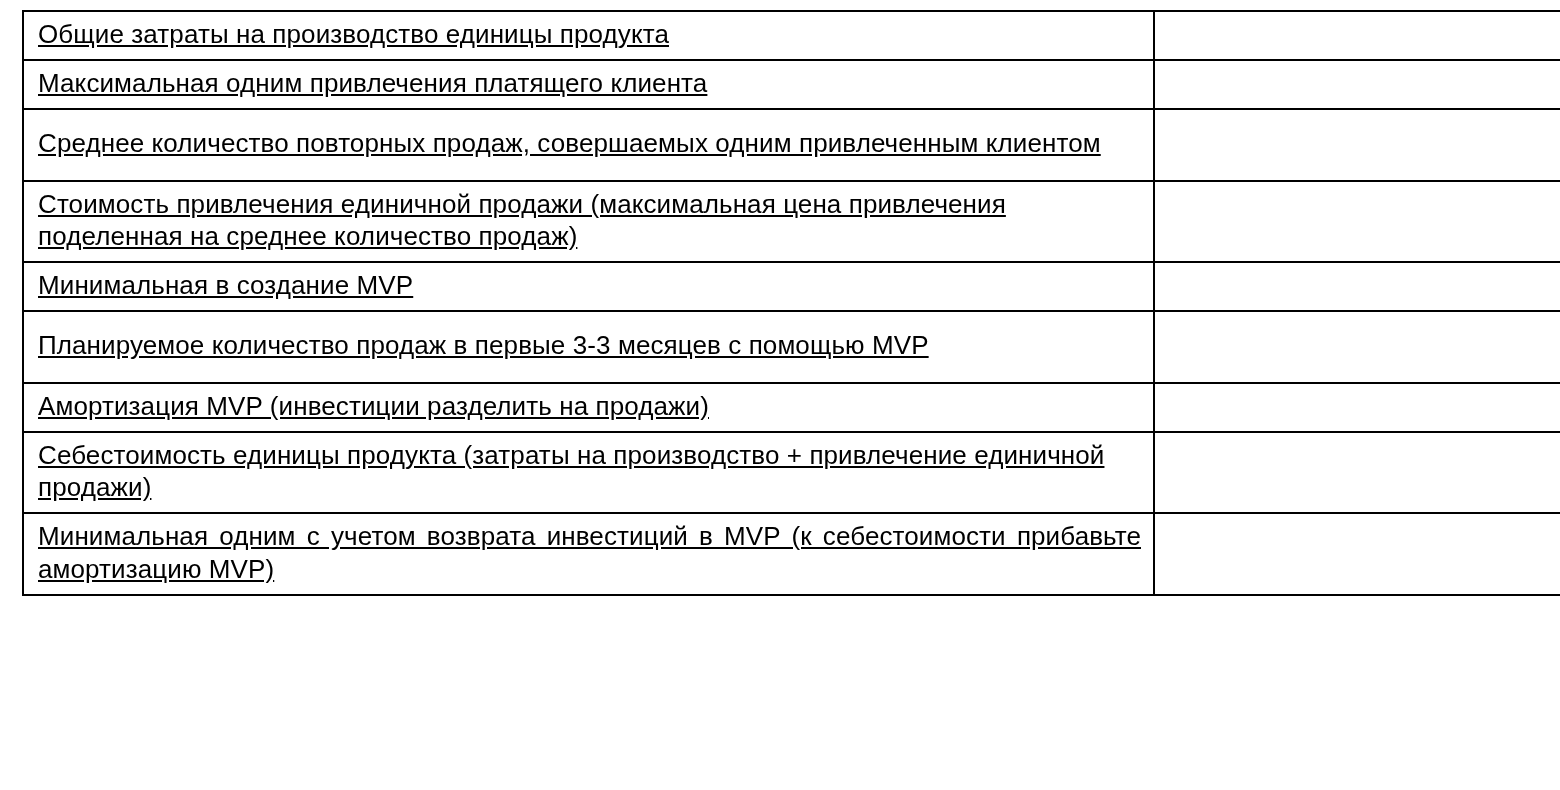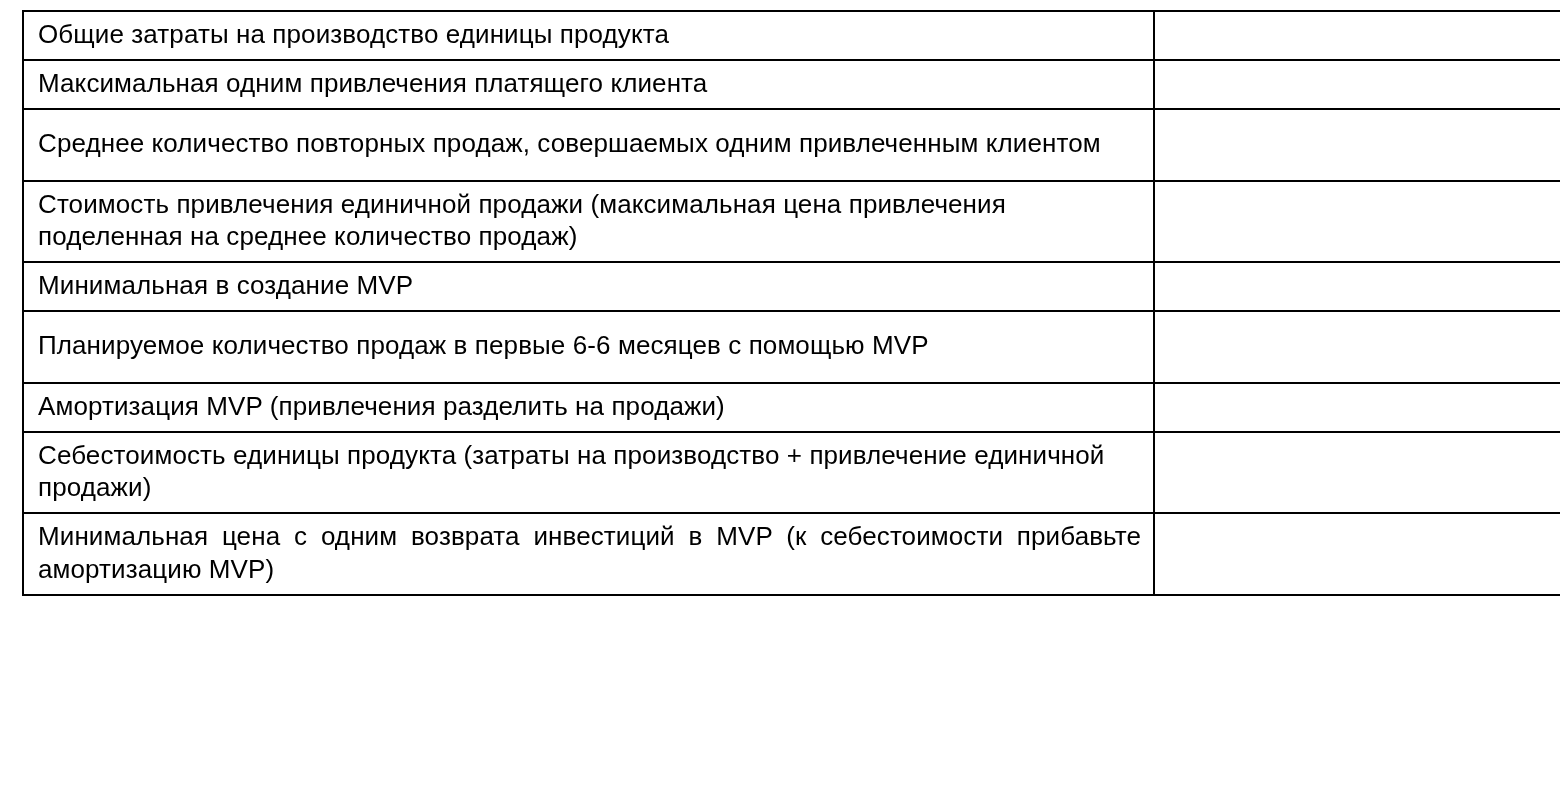--- a/index.html
+++ b/index.html
@@ -29,20 +29,21 @@
   table.worksheet td {
     border: 2px solid #000000;
     padding: 6px 12px 8px 14px;
     vertical-align: middle;
     font-size: 26px;
     line-height: 1.26;
     letter-spacing: 0.1px;
   }
   td.label-cell {
     width: 1103px;
+    text-decoration: underline;
   }
   td.value-cell {
     width: 408px;
   }
   td.justify {
     text-align: justify;
     text-align-last: left;
   }
   .row-tall td { height: 56px; }
 </style>
@@ -66,30 +67,30 @@
       </tr>
       <tr class="row-tall">
         <td class="label-cell">Стоимость привлечения единичной продажи (максимальная цена привлечения поделенная на среднее количество продаж)</td>
         <td class="value-cell"></td>
       </tr>
       <tr>
         <td class="label-cell">Минимальная в создание MVP</td>
         <td class="value-cell"></td>
       </tr>
       <tr class="row-tall">
-        <td class="label-cell justify">Планируемое количество продаж в первые 6-6 месяцев с помощью MVP</td>
+        <td class="label-cell justify">Планируемое количество продаж в первые 3-3 месяцев с помощью MVP</td>
         <td class="value-cell"></td>
       </tr>
       <tr>
-        <td class="label-cell">Амортизация MVP (привлечения разделить на продажи)</td>
+        <td class="label-cell">Амортизация MVP (инвестиции разделить на продажи)</td>
         <td class="value-cell"></td>
       </tr>
       <tr class="row-tall">
         <td class="label-cell">Себестоимость единицы продукта (затраты на производство + привлечение единичной продажи)</td>
         <td class="value-cell"></td>
       </tr>
       <tr class="row-tall">
-        <td class="label-cell justify">Минимальная цена с одним возврата инвестиций в MVP (к себестоимости прибавьте амортизацию MVP)</td>
+        <td class="label-cell justify">Минимальная одним с учетом возврата инвестиций в MVP (к себестоимости прибавьте амортизацию MVP)</td>
         <td class="value-cell"></td>
       </tr>
     </tbody>
   </table>
 </div>
 
 </body></html>

